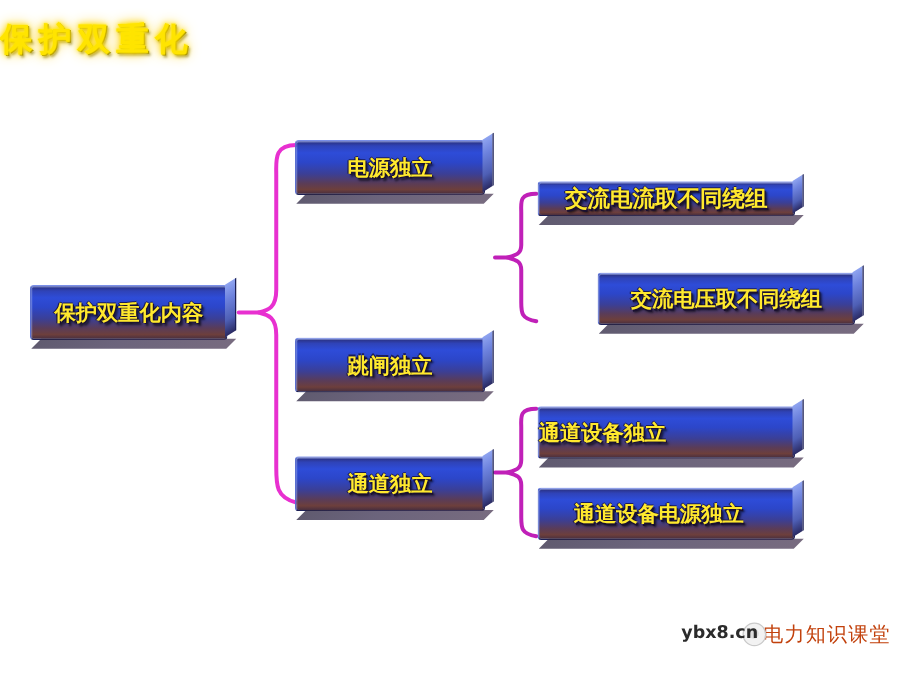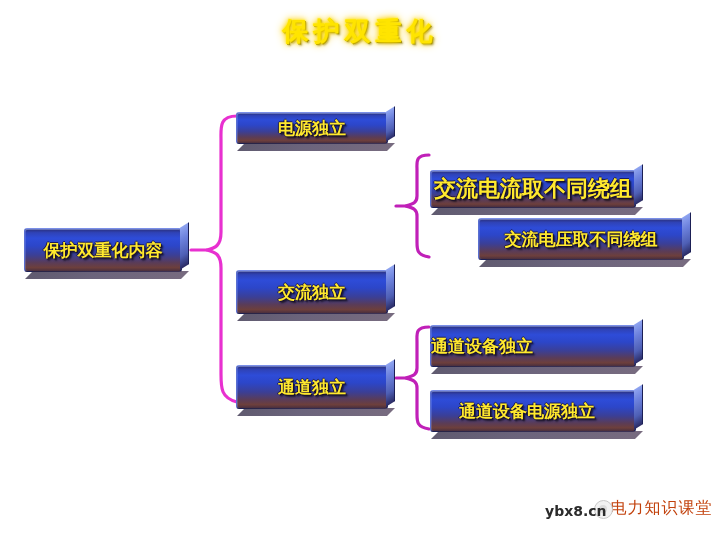--- a/index.html
+++ b/index.html
@@ -22,21 +22,20 @@
     height: 540px;
     background: #ffffff;
   }
 
   
   .title {
     position: absolute;
     left: 0;
     top: 14px;
     width: 720px;
-    text-align: center;
     font-size: 26px;
     font-weight: bold;
     letter-spacing: 5px;
     color: #ffe400;
     text-shadow:
        0 0 2px #fff000,
        0 0 5px #ffd700,
        0 0 10px #ffcc00,
        1px 1px 0 #7a6a00,
        2px 2px 2px rgba(90,80,0,0.55);
@@ -108,21 +107,21 @@
   .brace-svg {
     position: absolute;
     overflow: visible;
     pointer-events: none;
   }
 
   
   .watermark {
     position: absolute;
     display: flex;
-    align-items: flex-end;
+    align-items: flex-start;
     white-space: nowrap;
   }
   .wm-url {
     font-size: 14px;
     font-weight: bold;
     color: #2b2b2b;
     font-family: "DejaVu Sans", "Liberation Sans", sans-serif;
     letter-spacing: 0px;
     z-index: 3;
   }
@@ -189,34 +188,34 @@
              C 20 58, 24 59, 24 66
              L 24 92
              C 24 100, 24 105, 36 107" fill="none" stroke="#c020b8" stroke-width="3.2" stroke-linecap="round" stroke-linejoin="round"></path>
     <path d="M 13 56 L 3 56" fill="none" stroke="#c020b8" stroke-width="3.2" stroke-linecap="round"></path>
   </svg>
 
   <div class="node node-centered" style="left:24px; top:228px; width:158px; height:44px; font-size:17px; padding:0 6px;">
     <span>保护双重化内容</span>
   </div>
 
-  <div class="node node-centered" style="left:236px; top:112px; width:152px; height:32px; font-size:17px;">
+  <div class="node node-centered" style="left:236px; top:112px; width:152px; height:44px; font-size:17px;">
     <span>电源独立</span>
   </div>
 
 
   <div class="node node-centered" style="left:236px; top:270px; width:152px; height:44px; font-size:17px;">
-    <span>交流独立</span>
+    <span>跳闸独立</span>
   </div>
 
   <div class="node node-centered" style="left:236px; top:345px; width:152px; height:44px; font-size:17px;margin-top:20px;">
     <span>通道独立</span>
   </div>
 
-  <div class="node node-centered" style="left:430px; top:170px; width:206px; height:38px; font-size:22px;">
+  <div class="node node-centered" style="left:430px; top:145px; width:206px; height:28px; font-size:18px;">
     <span>交流电流取不同绕组</span>
   </div>
 
   <div class="node node-centered" style="left:430px; top:218px; width:206px; height:42px; font-size:17px;margin-left:48px;">
     <span>交流电压取不同绕组</span>
   </div>
 
   <div class="node node-left" style="left:430px; top:325px; width:206px; height:42px; font-size:17px; padding-left:0;">
     <span>通道设备独立</span>
   </div>

